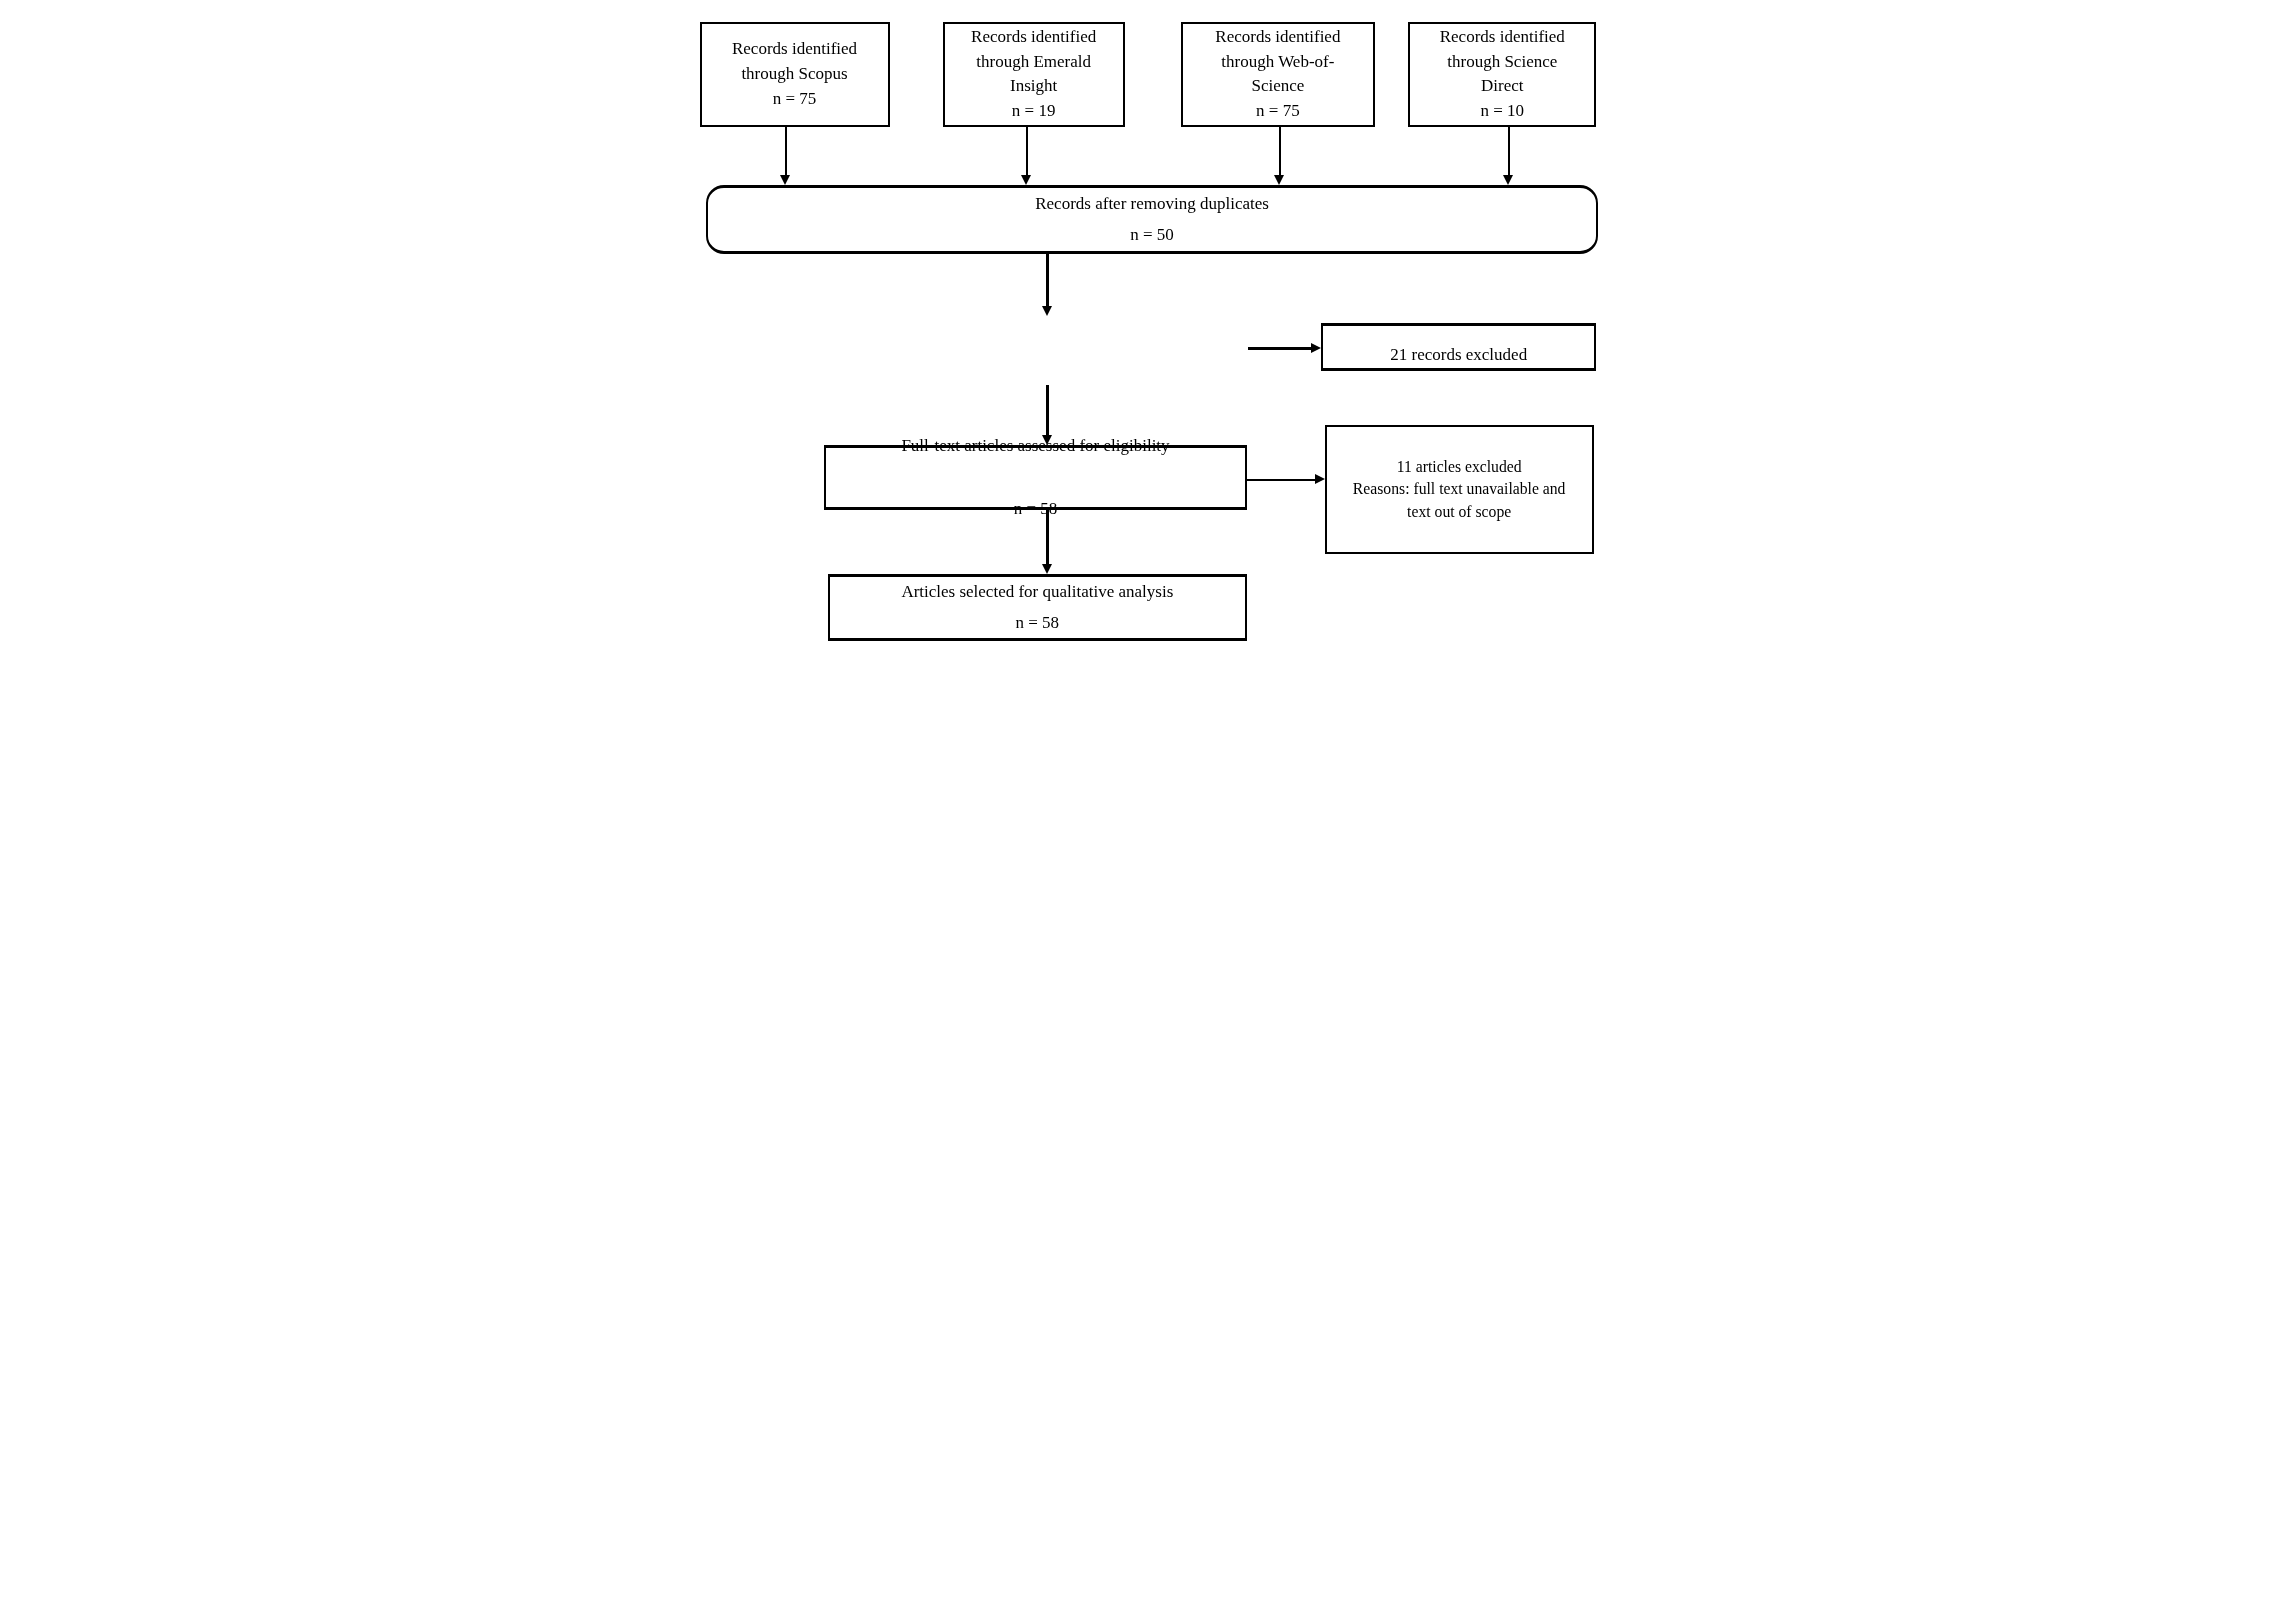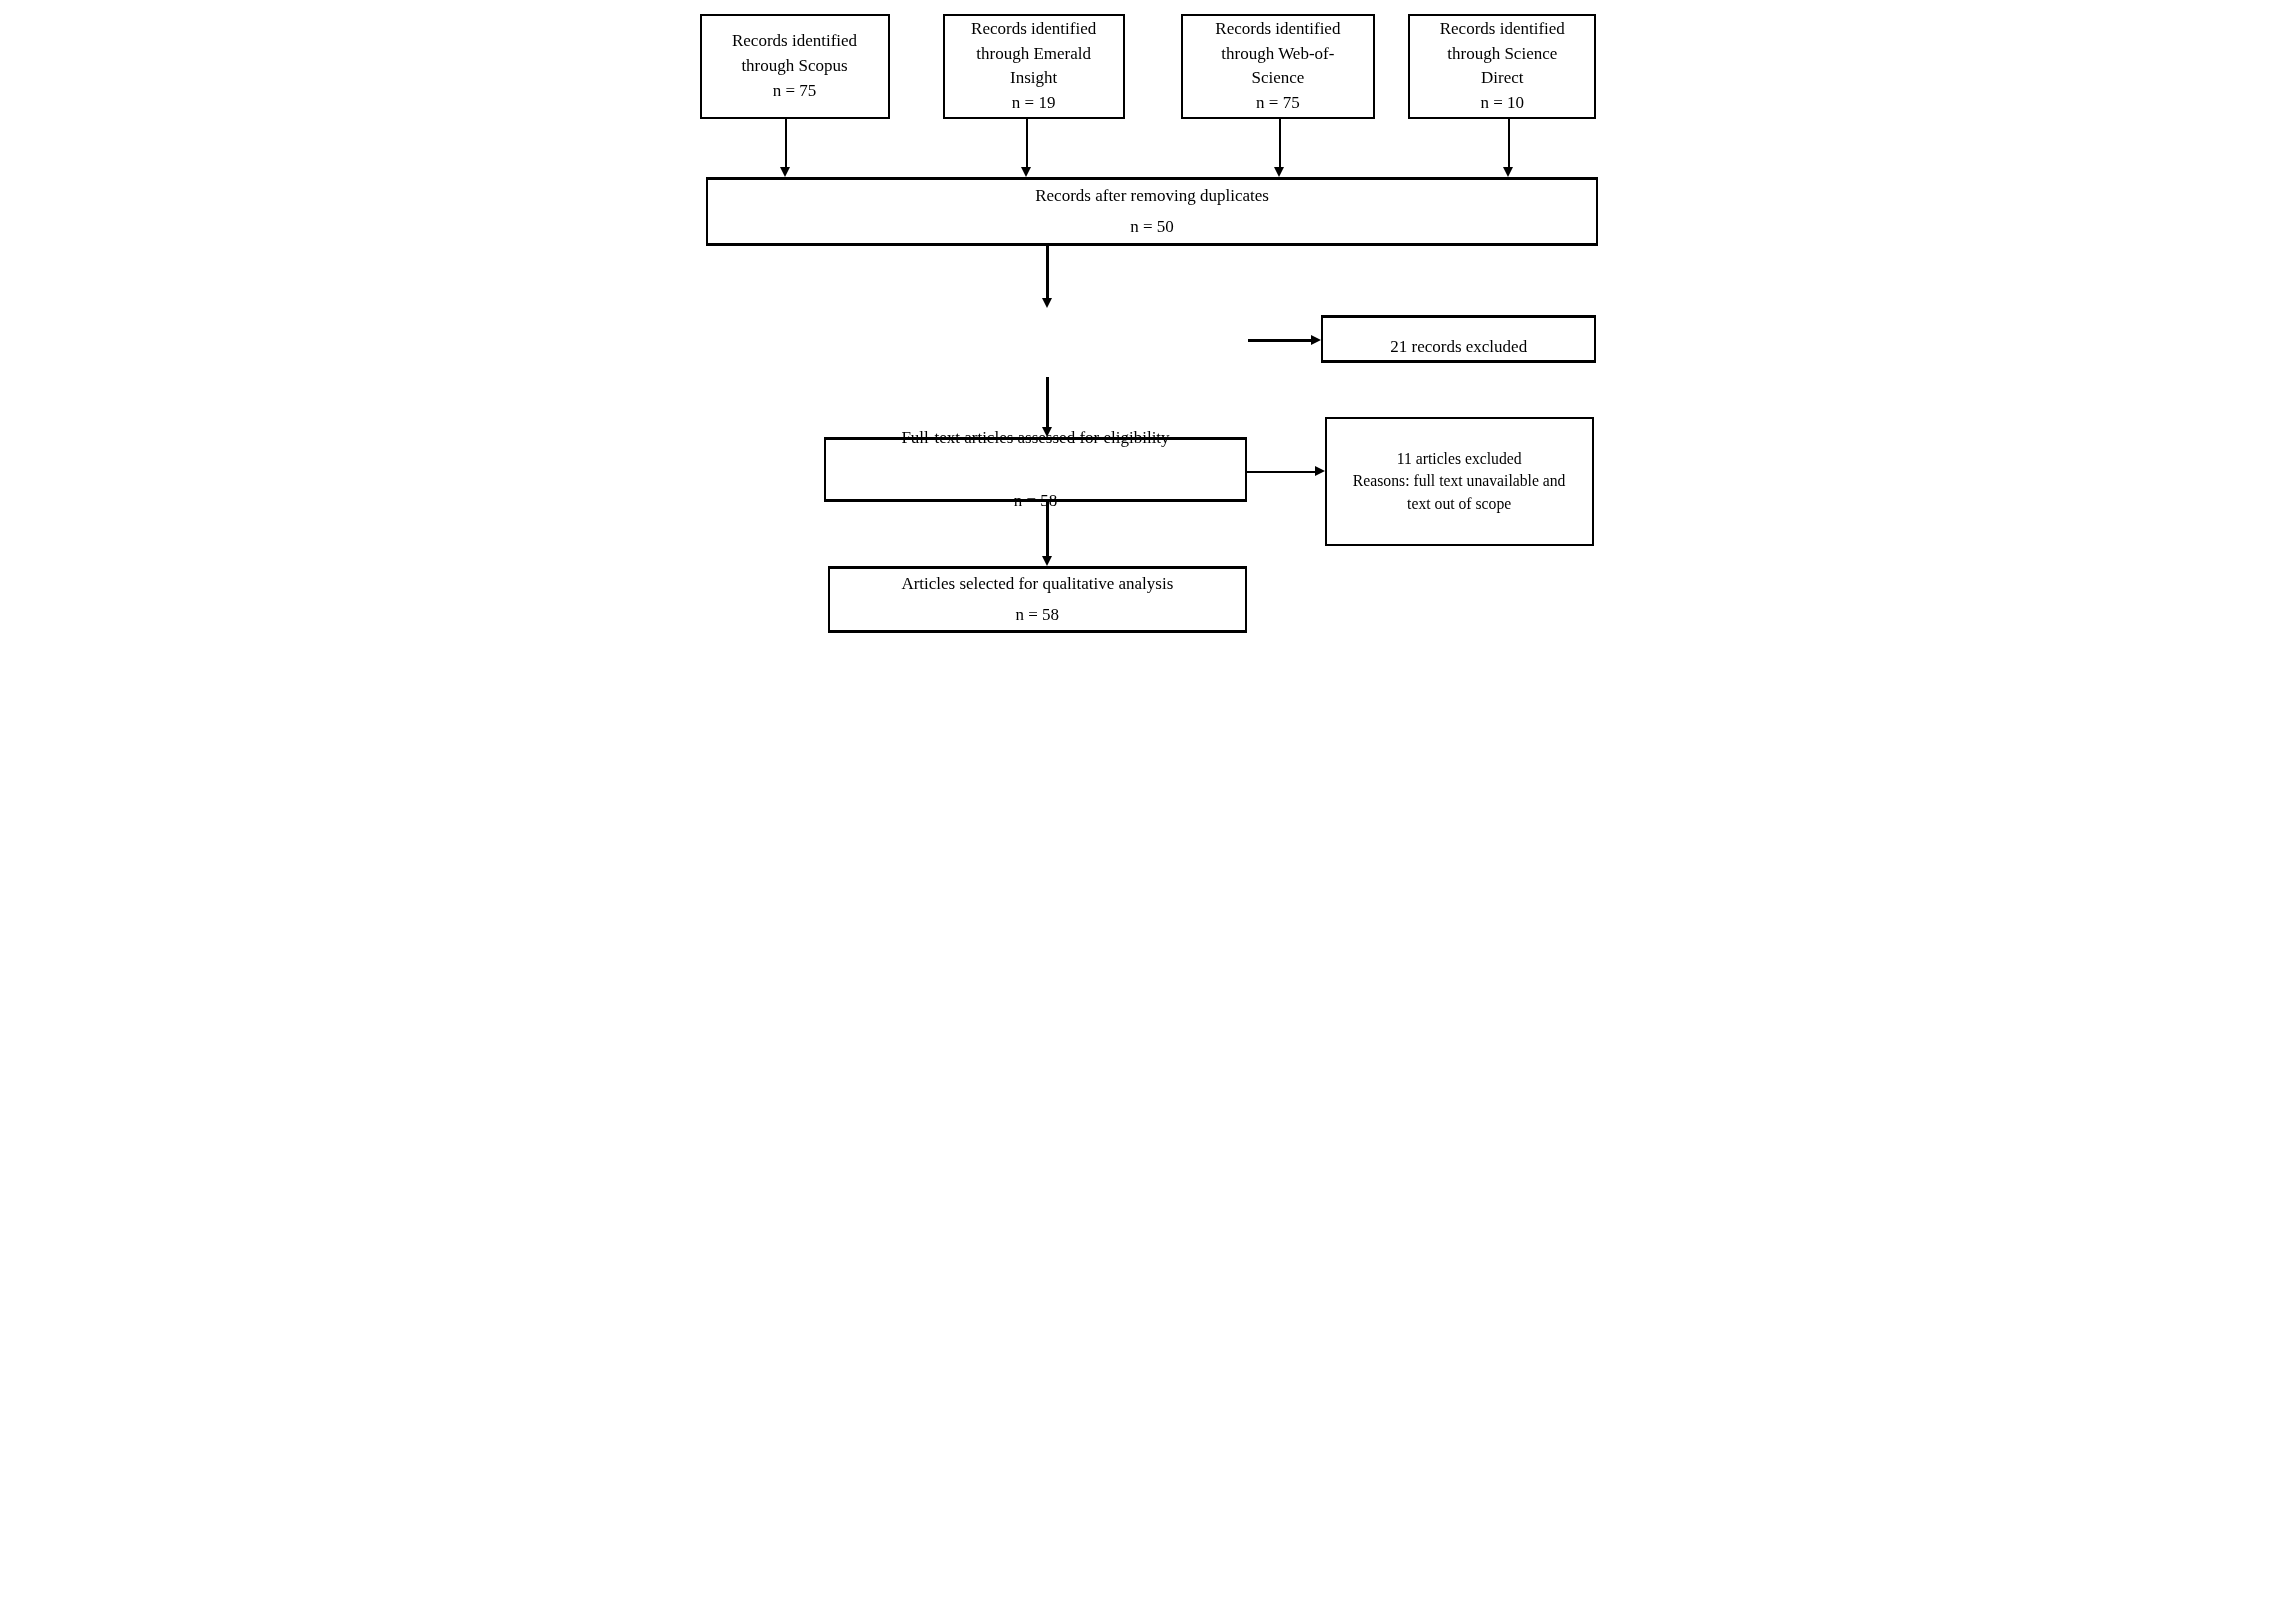--- a/index.html
+++ b/index.html
@@ -1,20 +1,20 @@
 <!DOCTYPE html>
 <html style="--line: #000000; --bg: #ffffff; --text: #000000;font-size:9.3px"><head>
 <meta charset="utf-8">
 <style>
   :root { --line:#000000; --bg:#ffffff; --text:#000000; }
   html,body { margin:0; padding:0; background:var(--bg); }
   .stage {
     position:relative;
     width:918px; height:645px;
-    margin:0 auto;
+    margin:8px auto;
     background:var(--bg);
     font-family:"Liberation Serif","DejaVu Serif",serif;
     color:var(--text);
   }
   .node {
     position:absolute;
     box-sizing:border-box;
     background:var(--bg);
     border:2.9px solid var(--line);
     display:flex; flex-direction:column;
@@ -40,21 +40,21 @@
   .ha::before { content:""; position:absolute; top:-1.2px; left:0; right:8.7px; height:2.3px; background:var(--line); }
   .ha::after  { content:""; position:absolute; right:0; top:-5.8px; width:0; height:0;
                 border-top:5.8px solid transparent; border-bottom:5.8px solid transparent;
                 border-left:10.5px solid var(--line); }
 
   
   .b1  { left:1.2%;  top:2.1%;  width:20.7%; height:16.4%; }
   .b2  { left:27.7%; top:2.1%;  width:19.8%; height:16.4%; }
   .b3  { left:53.6%; top:2.1%;  width:21.2%; height:16.4%; }
   .b4  { left:78.4%; top:2.1%;  width:20.5%; height:16.4%; }
-  .bw  { left:1.9%;  top:27.4%; width:97.2%; height:10.8%; }
+  .bw  { left:1.9%;  top:27.4%; width:97.2%; height:10.8%;border-radius:18px; }
   .bs  { left:14.4%; top:47.8%; width:46.5%; height:10.7%; }
   .be1 { left:68.9%; top:48.8%; width:30.0%; height:7.5%;justify-content:flex-end;  }
   .bf  { left:14.8%; top:67.8%; width:46.0%; height:10.0%;gap:32px; }
   .be2 { left:69.3%; top:64.7%; width:29.3%; height:20.0%; }
   .bq  { left:15.2%; top:87.8%; width:45.6%; height:10.4%; }
 
   .a1 { left:10.6%; top:18.5%; height:8.9%; }
   .a2 { left:36.9%; top:18.5%; height:8.9%; }
   .a3 { left:64.4%; top:18.5%; height:8.9%; }
   .a4 { left:89.4%; top:18.5%; height:8.9%; }

